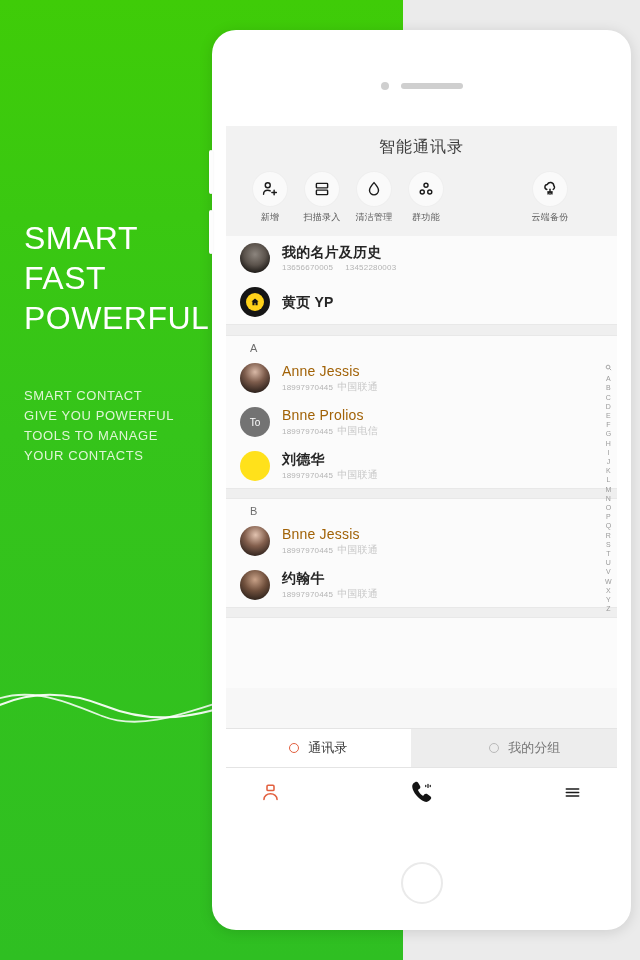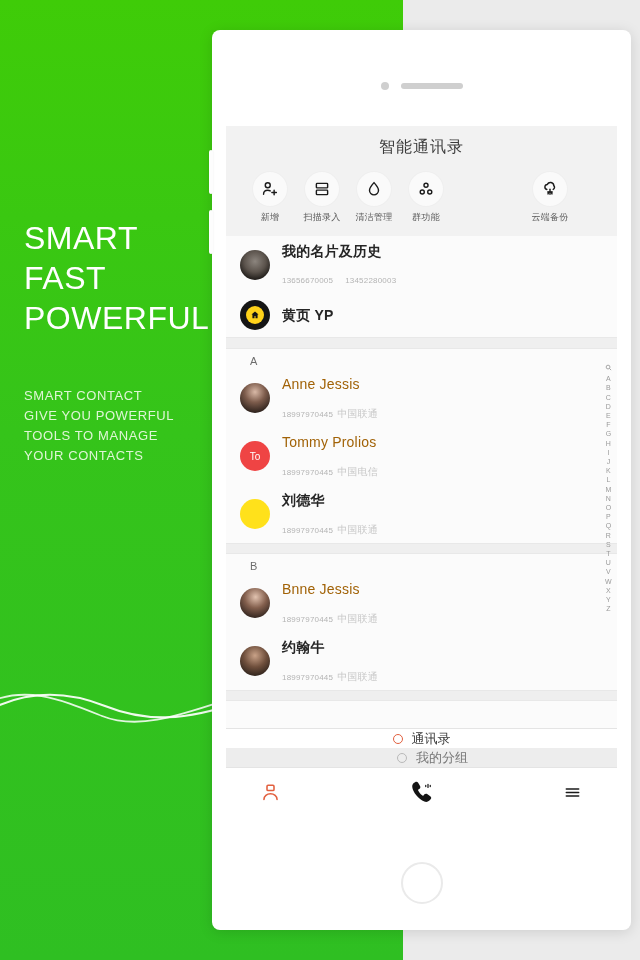--- a/index.html
+++ b/index.html
@@ -24,21 +24,21 @@
   .promo-sub{
     position:absolute;left:24px;top:386px;
     color:#e8f9e0;font-size:13px;line-height:20px;letter-spacing:.6px;
     font-weight:400;white-space:pre;opacity:.95;
   }
   .waves{position:absolute;left:-10px;top:660px;width:250px;height:110px;}
 
   
   .phone{
     position:absolute;left:212px;top:30px;width:419px;height:900px;
-    background:#ffffff;border-radius:8px;
+    background:#ffffff;border-radius:24px;
     box-shadow:0 2px 14px rgba(0,0,0,.13);
   }
   .phone-btn{
     position:absolute;left:-3px;width:4px;background:#fdfdfd;border-radius:2px;
     box-shadow:0 0 2px rgba(0,0,0,.08);
   }
   .btn-vol-up{top:120px;height:44px;}
   .btn-vol-dn{top:180px;height:44px;}
 
   .speaker{
@@ -95,26 +95,26 @@
     display:flex;align-items:center;justify-content:center;overflow:hidden;
     font-size:10px;color:#fff;
   }
   .av-me{background:radial-gradient(circle at 50% 38%,#8c857e 0%,#5b534c 45%,#1d1a17 78%);}
   .av-yp{background:#151515;}
   .av-yp .inner{
     width:18px;height:18px;border-radius:50%;background:#ffd21a;
     display:flex;align-items:center;justify-content:center;
   }
   .av-anne{background:radial-gradient(circle at 50% 30%,#d9b9a7 0%,#7d5c4c 40%,#241b17 85%);}
-  .av-tommy{background:#ef4444;}
+  .av-tommy{background:#737373;}
   .av-liu{background:#ffe11b;}
   .av-bnne{background:radial-gradient(circle at 52% 30%,#e2c3b0 0%,#835f4d 42%,#241b17 88%);}
   .av-john{background:radial-gradient(circle at 50% 32%,#c9a288 0%,#6f4f3c 45%,#2a201a 85%);}
 
-  .meta{display:flex;flex-direction:column;gap:15px;min-width:0;}
+  .meta{display:flex;flex-direction:column;gap:1px;min-width:0;}
   .name{font-size:14px;color:#a16207;letter-spacing:.2px;line-height:17px;}
   .name.cn{font-size:14px;font-weight:600;color:#262626;}
   .sub{font-size:8px;color:#b4b4b4;letter-spacing:.2px;line-height:11px;white-space:nowrap;}
   .sub .carrier{color:#c7c7c7;margin-left:4px;font-size:10px;}
   .sub .num2{margin-left:12px;}
 
   .sec-hdr{
     padding:6px 14px 2px 24px;font-size:11px;color:#6d6d6d;background:#fbfbfb;
     letter-spacing:.5px;
   }
@@ -278,21 +278,21 @@
             <span>18997970445</span><span class="carrier">中国联通</span>
           </div>
         </div>
       </div>
 
       <div class="row">
         <div class="avatar av-tommy">
           <span>To</span>
         </div>
         <div class="meta">
-          <div class="name">Tommy Prolios</div>
+          <div class="name">Bnne Prolios</div>
           <div class="sub">
             <span>18997970445</span><span class="carrier">中国电信</span>
           </div>
         </div>
       </div>
 
       <div class="row">
         <div class="avatar av-liu"></div>
         <div class="meta">
           <div class="name cn">刘德华</div>
@@ -360,21 +360,21 @@
       <span>S</span>
       <span>T</span>
       <span>U</span>
       <span>V</span>
       <span>W</span>
       <span>X</span>
       <span>Y</span>
       <span>Z</span>
     </div>
 
-    <div class="seg" style="position:absolute;left:0;right:0;bottom:52px;flex-direction:column;">
+    <div class="seg" style="position:absolute;left:0;right:0;bottom:52px;">
       <div class="seg-item active">
         <span class="seg-dot"></span>
         <span>通讯录</span>
       </div>
       <div class="seg-item inactive">
         <span class="seg-dot"></span>
         <span>我的分组</span>
       </div>
     </div>
 

